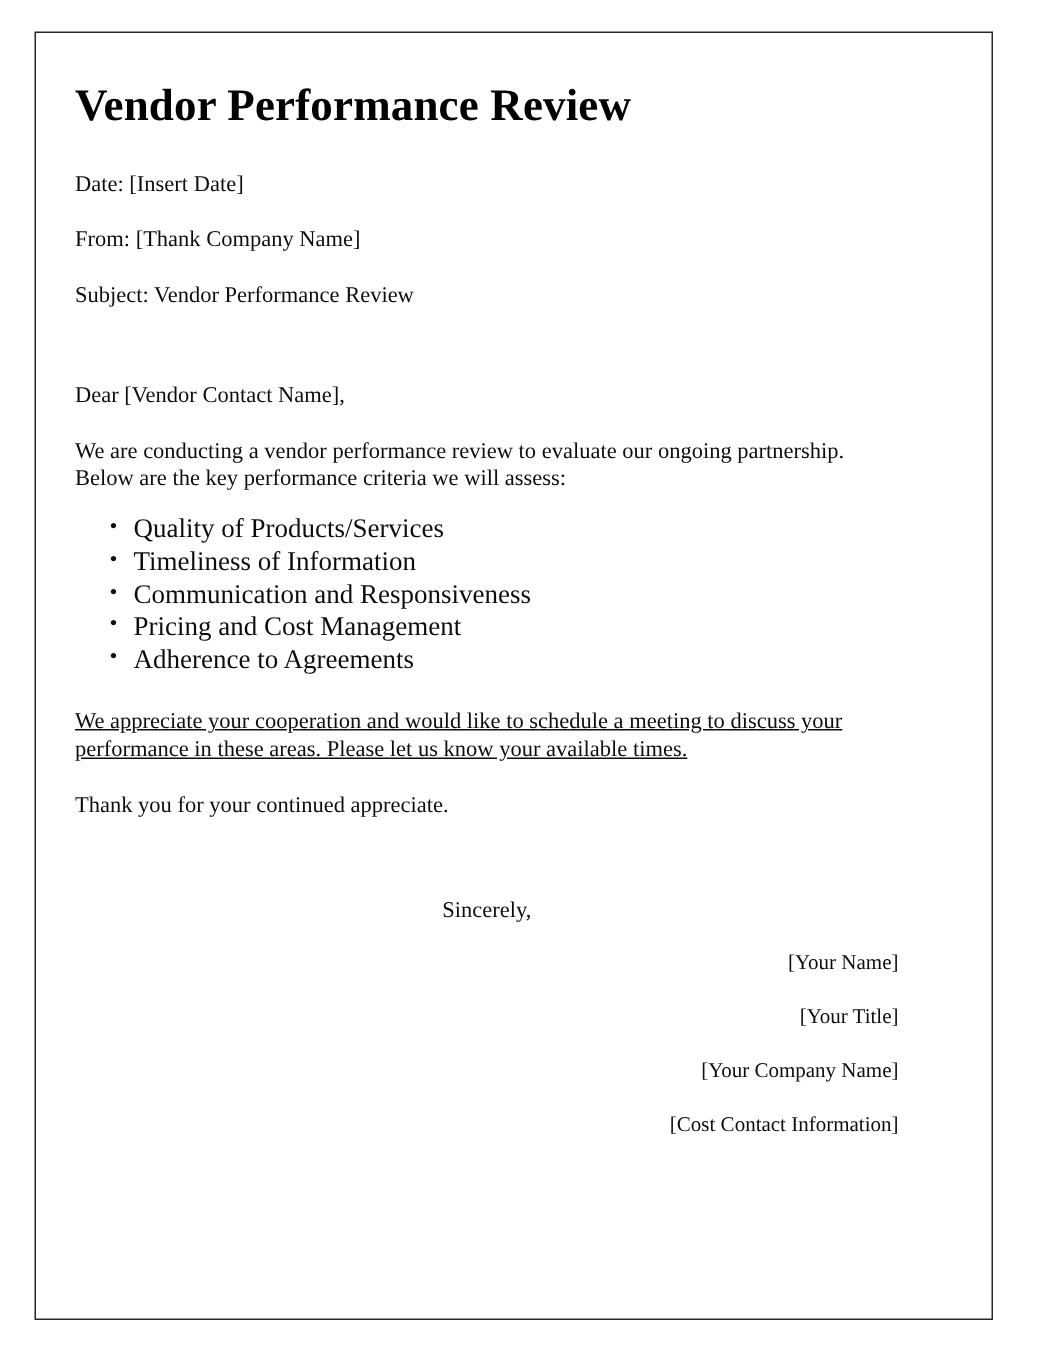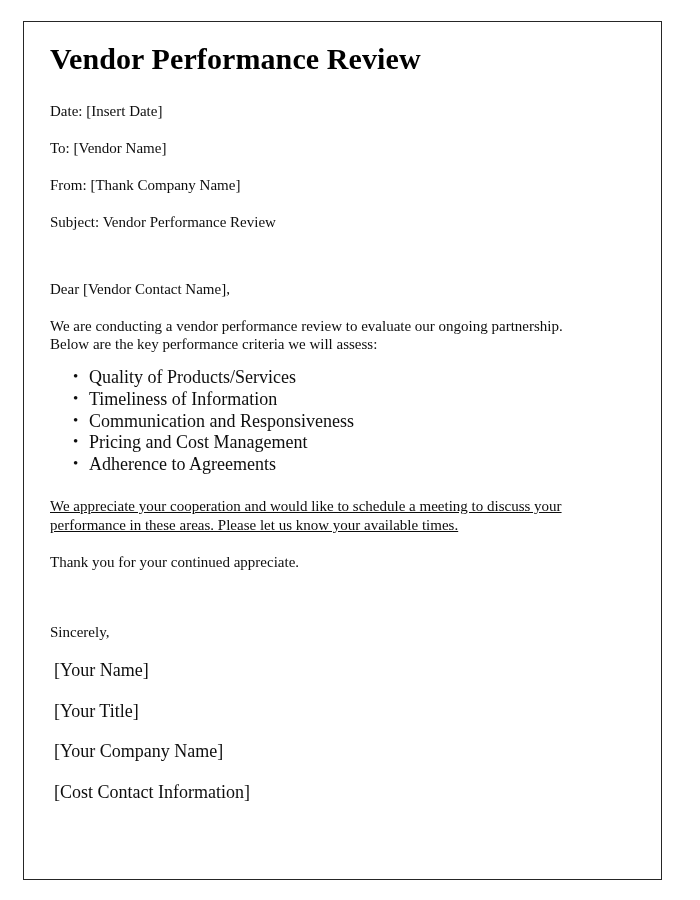--- a/index.html
+++ b/index.html
@@ -22,21 +22,21 @@
     width: 639px;
     height: 859px;
     box-sizing: border-box;
     border: 1.4px solid #262626;
     background: #ffffff;
   }
 
   .page-inner {
     position: absolute;
     left: 26px;
-    top: 20px;
+    top: 32px;
     width: 549px;
   }
 
   .doc-title {
     font-size: 30px;
     font-weight: bold;
     line-height: 1.12;
     letter-spacing: 0.1px;
     margin: 0 0 26px 0;
     color: #000000;
@@ -81,38 +81,39 @@
     line-height: 1.2;
   }
 
   .para-gap-top {
     margin-top: 22px;
     text-decoration: underline;
   }
 
   .closing {
     margin-top: 51px;
+    text-align: center;
   }
 
   .sig-line {
-    font-size: 18px;
+    font-size: 14px;
     line-height: 1.2;
     margin: 19px 0 0 4px;
+    text-align: right;
   }
 </style>
 </head>
 <body>
 
 <div class="page-sheet">
   <div class="page-inner">
 
     <h1 class="doc-title">Vendor Performance Review</h1>
 
     <p class="meta-line">Date: [Insert Date]</p>
-    <p class="meta-line">To: [Vendor Name]</p>
     <p class="meta-line">From: [Thank Company Name]</p>
     <p class="meta-line">Subject: Vendor Performance Review</p>
 
     <p class="salutation">Dear [Vendor Contact Name],</p>
 
     <p class="body-para">We are conducting a vendor performance review to evaluate our ongoing partnership. Below are the key performance criteria we will assess:</p>
 
     <ul class="criteria-list">
       <li>Quality of Products/Services</li>
       <li>Timeliness of Information</li>

